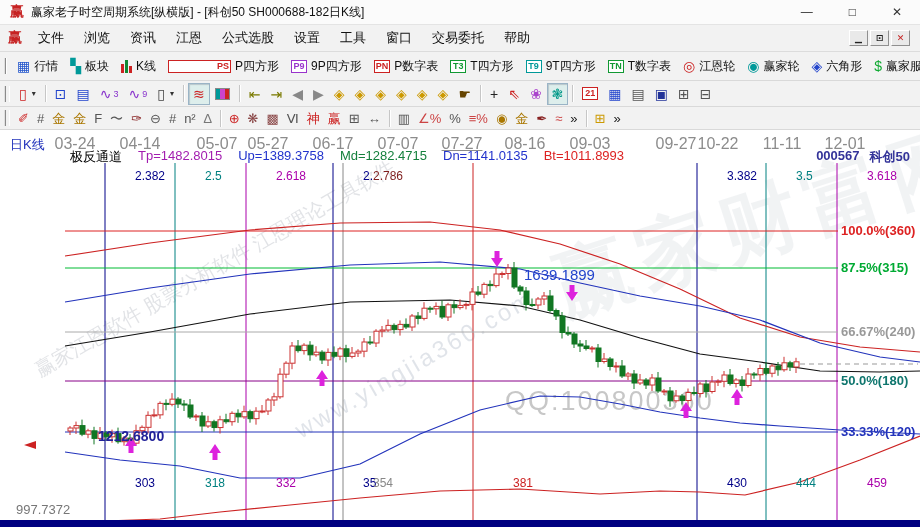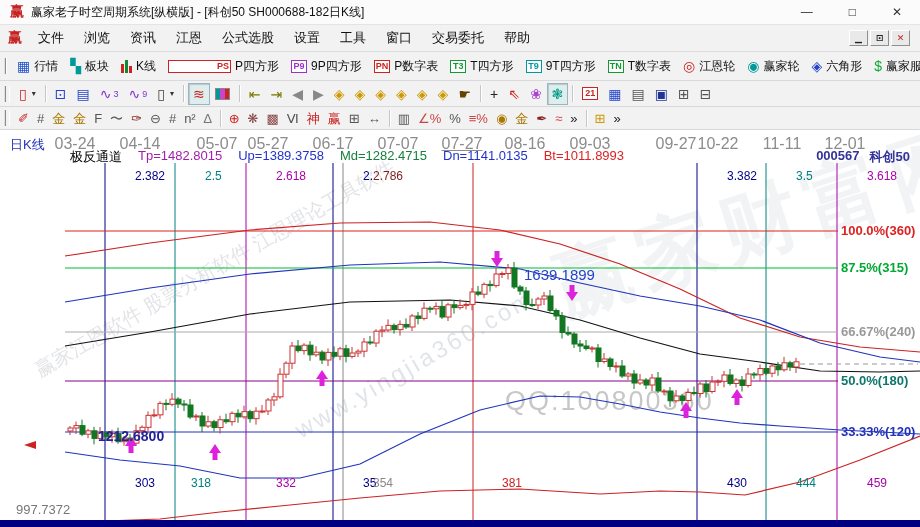--- a/index.html
+++ b/index.html
@@ -680,28 +680,28 @@
       <span style="color: rgb(221, 34, 34);">Bt=1011.8993</span>
     </div>
   <div class="ab symbol-box">
     <span>000567</span>
     <span>科创50</span>
   </div>
   <div>
       <span class="ab vlab" style="left: 107px; top: 39px; color: rgb(0, 0, 136);">2.382</span>
       <span class="ab vlab" style="left: 107px; top: 346px; color: rgb(0, 0, 136);">303</span>
       <span class="ab vlab" style="left: 177px; top: 39px; color: rgb(0, 128, 128);">2.5</span>
-      <span class="ab vlab" style="left: 163px; top: 346px; color: rgb(0, 128, 128);">318</span>
+      <span class="ab vlab" style="left: 177px; top: 346px; color: rgb(0, 128, 128);">318</span>
       <span class="ab vlab" style="left: 248px; top: 39px; color: rgb(170, 0, 170);">2.618</span>
       <span class="ab vlab" style="left: 248px; top: 346px; color: rgb(170, 0, 170);">332</span>
       <span class="ab vlab" style="left: 335px; top: 39px; color: rgb(0, 0, 136);">2.</span>
       <span class="ab vlab" style="left: 335px; top: 346px; color: rgb(0, 0, 136);">35</span>
       <span class="ab vlab" style="left: 345px; top: 39px; color: #7f1d1d;">2.786</span>
       <span class="ab vlab" style="left: 345px; top: 346px; color: rgb(136, 136, 136);">354</span>
-      <span class="ab vlab" style="left: 474px; top: 346px; color: rgb(204, 34, 34);">381</span>
+      <span class="ab vlab" style="left: 485px; top: 346px; color: rgb(204, 34, 34);">381</span>
       <span class="ab vlab" style="left: 699px; top: 39px; color: rgb(0, 0, 136);">3.382</span>
       <span class="ab vlab" style="left: 699px; top: 346px; color: rgb(0, 0, 136);">430</span>
       <span class="ab vlab" style="left: 768px; top: 39px; color: rgb(0, 128, 128);">3.5</span>
       <span class="ab vlab" style="left: 768px; top: 346px; color: rgb(0, 128, 128);">444</span>
       <span class="ab vlab" style="left: 839px; top: 39px; color: rgb(170, 0, 170);">3.618</span>
       <span class="ab vlab" style="left: 839px; top: 346px; color: rgb(170, 0, 170);">459</span>
       <span class="hlab" style="top: 93px; color: rgb(221, 34, 34);">100.0%(360)</span>
       <span class="hlab" style="top: 130px; color: rgb(0, 170, 51);">87.5%(315)</span>
       <span class="hlab" style="top: 194px; color: rgb(153, 153, 153);">66.67%(240)</span>
       <span class="hlab" style="top: 243px; color: #0f766e;">50.0%(180)</span>

